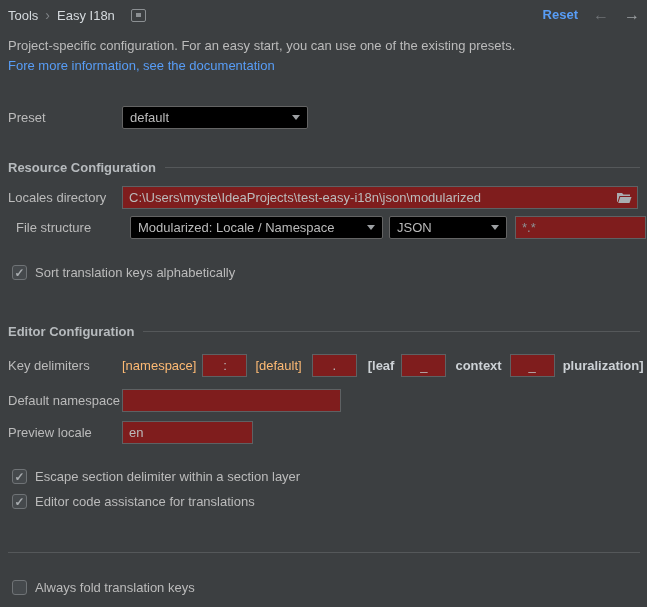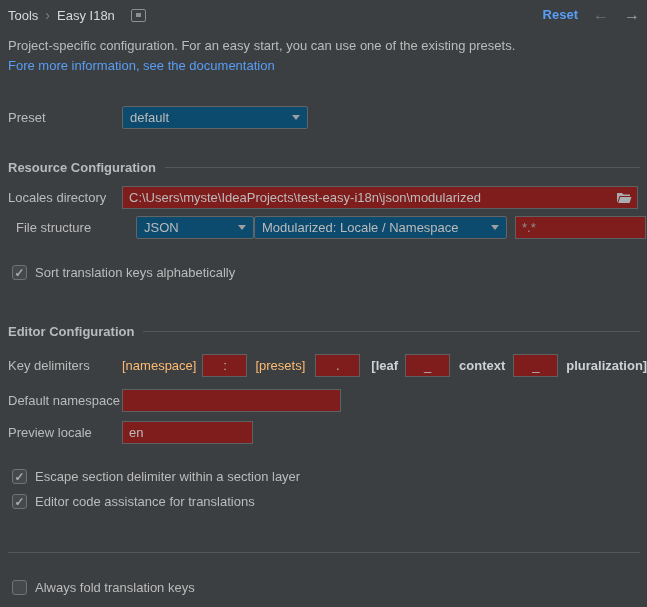--- a/index.html
+++ b/index.html
@@ -27,21 +27,21 @@
   .doc-link { position:absolute; left:8px; color:#589DF6; cursor:pointer; }
 
   .label-col { width:114px; flex:0 0 114px; color:#BBBBBB; }
 
   
   .section-header { position:absolute; left:8px; right:7px; display:flex; align-items:center; gap:9px;font-weight:bold; }
   .section-header .title { color:#B7BBBE; white-space:nowrap; }
   .section-header .line { flex:1; height:1px; background:#55585A; }
 
   
-  .combo { height:23px; box-sizing:border-box; background:#0c4a6e; border:1px solid #646464;
+  .combo { height:23px; box-sizing:border-box; background:#000000; border:1px solid #646464;
     border-radius:2px; display:flex; align-items:center; padding:0 7px; cursor:pointer; }
   .combo .val { flex:1; color:#BBBBBB; white-space:nowrap; overflow:hidden; }
   .combo-arrow { width:0; height:0; border-left:4px solid transparent;
     border-right:4px solid transparent; border-top:5px solid #9DA0A3; margin-left:6px; }
 
   
   .tf { height:23px; box-sizing:border-box; background:#7f1d1d; border:1px solid #5E6163;
     color:#BBBBBB; padding:0 6px; font:13px "Liberation Sans", sans-serif; outline:none; }
   .tf.dim { color:#8D9193; }
   .tf-wrap { position:relative; display:flex; align-items:center; }
@@ -105,26 +105,26 @@
         <svg width="16" height="13" viewBox="0 0 16 13">
           <path d="M1 2 L6 2 L7.5 3.5 L14 3.5 L14 5 L3.5 5 L1.5 11 L1 11 Z" fill="#A9ADB0"></path>
           <path d="M4.2 6 L15.5 6 L13.5 12 L2.2 12 Z" fill="#A9ADB0"></path>
         </svg>
       </span>
     </div>
   </div>
 
   <div class="row" style="left:16px; top:216px; width:632px;">
     <span class="label-col">File structure</span>
+    <div class="combo" style="width:253px;">
+      <span class="val">Modularized: Locale / Namespace</span>
+      <span class="combo-arrow"></span>
+    </div>
     <div class="combo" style="width:118px; margin-left:6px;">
       <span class="val">JSON</span>
-      <span class="combo-arrow"></span>
-    </div>
-    <div class="combo" style="width:253px;">
-      <span class="val">Modularized: Locale / Namespace</span>
       <span class="combo-arrow"></span>
     </div>
     <input class="tf dim" type="text" style="width: 131px; margin-left: 8px;" value="*.*">
   </div>
 
   <div class="cb-row" style="top:265px;">
     <span class="cb">
         <span>✓</span>
       </span>
     <span class="cb-label">Sort translation keys alphabetically</span>
@@ -132,21 +132,21 @@
 
   <div class="section-header" style="top:324px;">
     <span class="title">Editor Configuration</span>
     <span class="line"></span>
   </div>
 
   <div class="row" style="left:8px; top:354px; width:632px;">
     <span class="label-col">Key delimiters</span>
     <span class="dim-part">[namespace]</span>
     <input class="tf delim-input" type="text" style="margin-left: 6px;" value=":">
-    <span class="dim-part" style="margin-left:8px;">[presets]</span>
+    <span class="dim-part" style="margin-left:8px;">[default]</span>
     <input class="tf delim-input" type="text" style="margin-left: 10px;" value=".">
     <span class="bold-part" style="margin-left:11px;">[leaf</span>
     <input class="tf delim-input" type="text" style="margin-left: 7px;" value="_">
     <span class="bold-part" style="margin-left:9px;">context</span>
     <input class="tf delim-input" type="text" style="margin-left: 8px;" value="_">
     <span class="bold-part" style="margin-left:8px;">pluralization]</span>
   </div>
 
   <div class="row" style="left:8px; top:421px; width:632px;">
     <span class="label-col">Preview locale</span>

